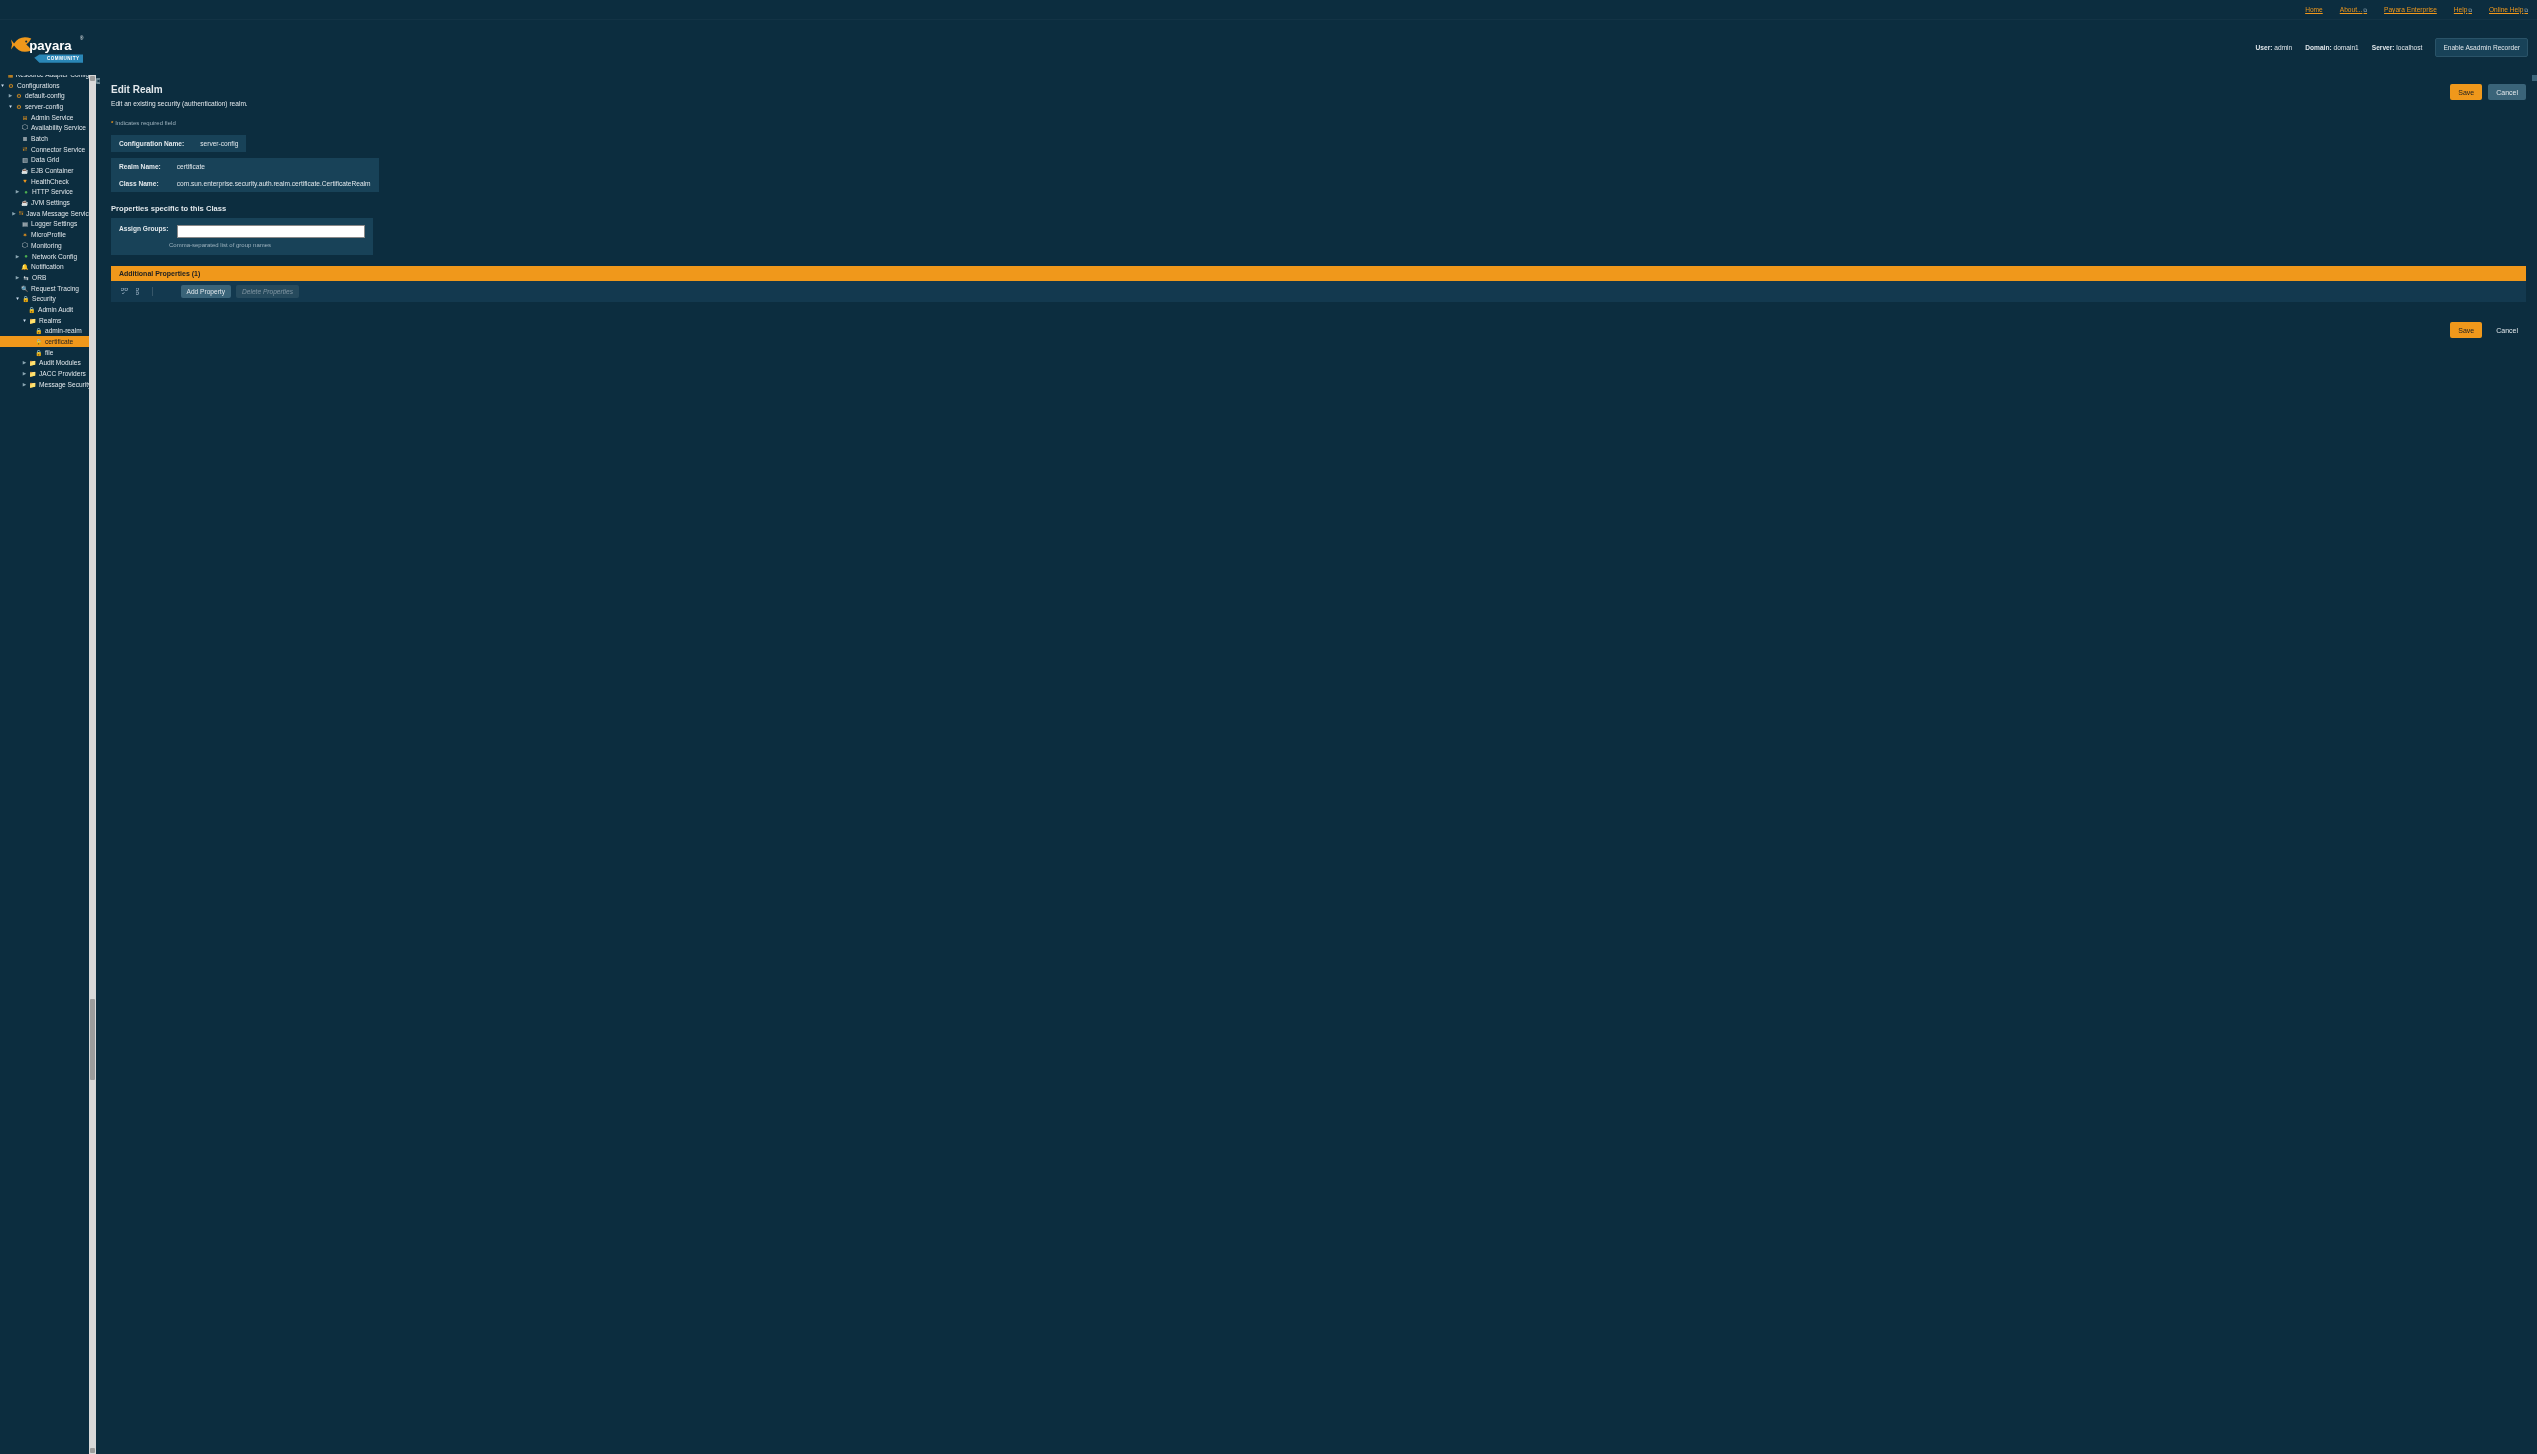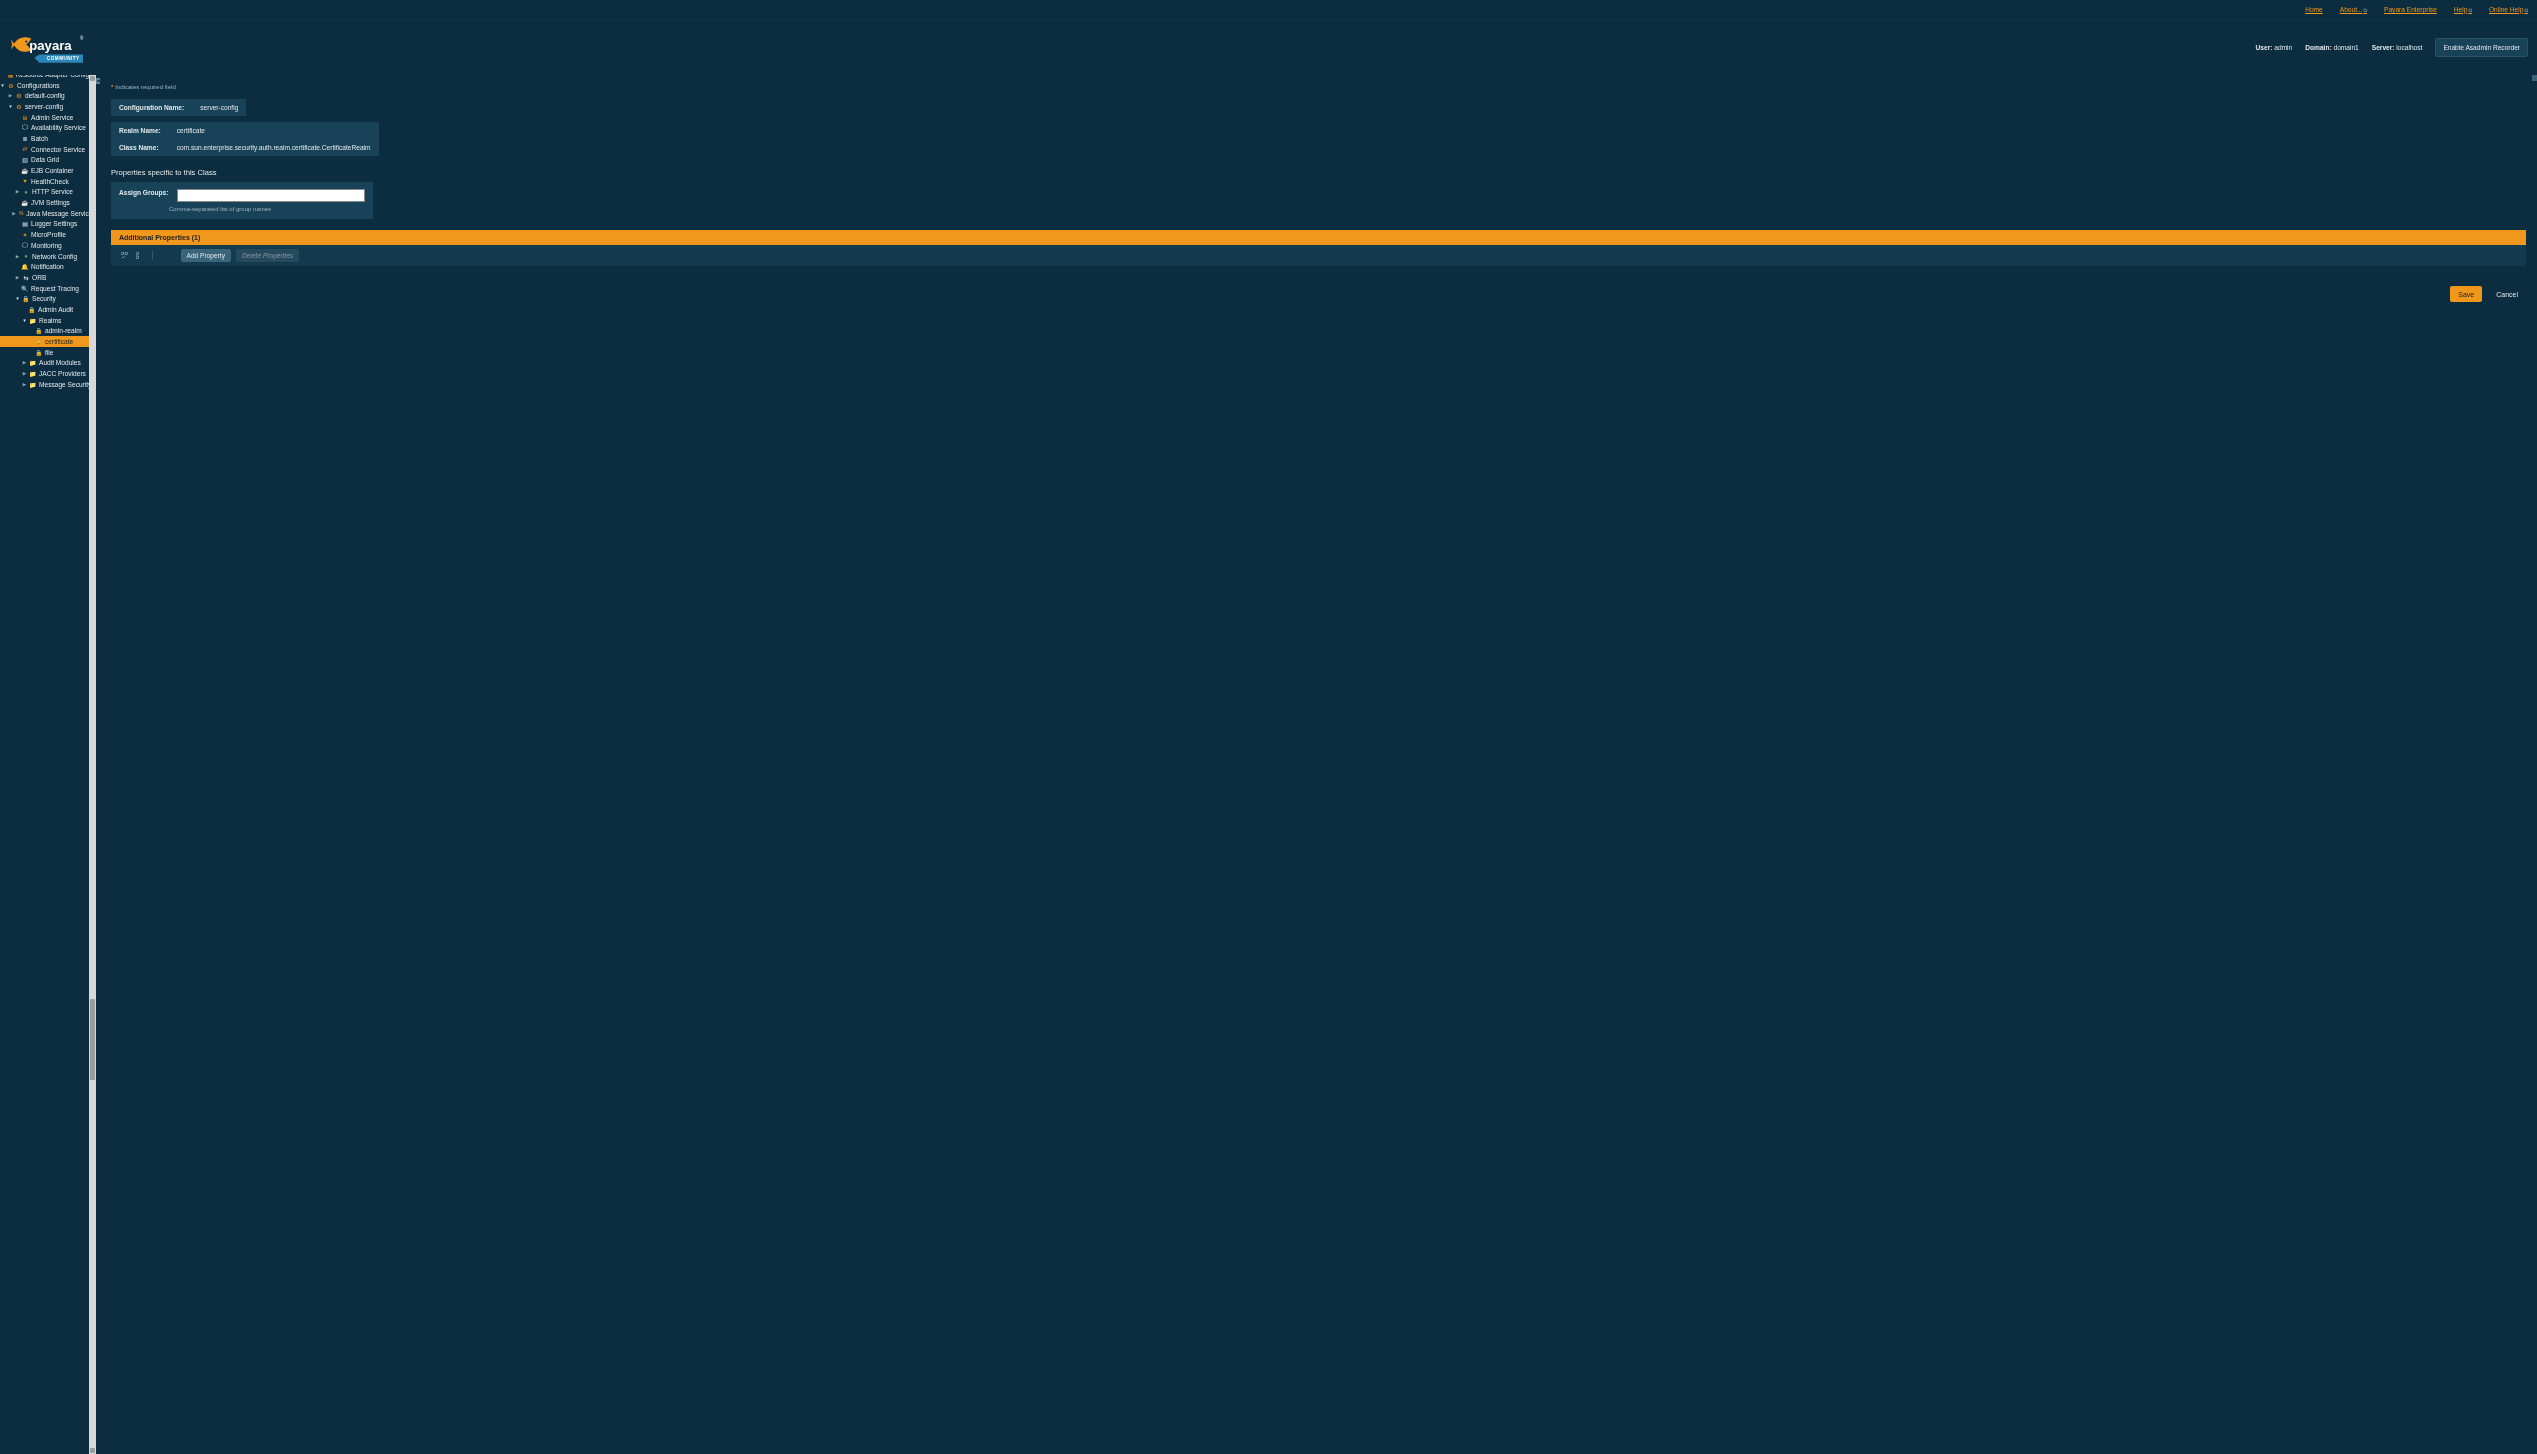--- a/index.html
+++ b/index.html
@@ -191,21 +191,21 @@
 
   .field-table { border-collapse: collapse; margin-bottom: 6px;}
   .field-table td {
     background: var(--bg-panel2);
     padding: 5px 8px;
     font-size:6.6px;
   }
   .field-table .lbl { font-weight:bold; }
   .field-table.spaced { margin-top:4px; }
 
-  .section-heading { font-size:7.6px; font-weight:normal; margin: 12px 0 5px; }
+  .section-heading { font-size:7.6px; font-weight:bold; margin: 12px 0 5px; }
 
   .assign-box {
     background: var(--bg-panel2);
     padding: 7px 8px 7px 8px;
     display:inline-block;
     min-width: 251px;
   }
   .assign-box .lbl { font-weight:bold; font-size:6.6px; vertical-align: top;}
   .assign-box input[type=text]{
     width: 188px; height: 13px;
@@ -508,20 +508,30 @@
     </div>
   </div>
 
   <div class="splitter">
     <div class="grip">◀◀</div>
   </div>
 
   <div class="main">
     <div class="main-inner">
 
+      <div class="title-row">
+        <div>
+          <h1 class="page-title">Edit Realm</h1>
+          <div class="page-desc">Edit an existing security (authentication) realm.</div>
+        </div>
+        <div class="buttons">
+          <button class="btn primary">Save</button>
+          <button class="btn">Cancel</button>
+        </div>
+      </div>
 
       <div class="required-note">
         <span class="star">*</span><span>Indicates required field</span>
       </div>
 
       <table class="field-table">
         <tbody>
             <tr>
           <td class="lbl">Configuration Name:</td>
           <td>server-config</td>

